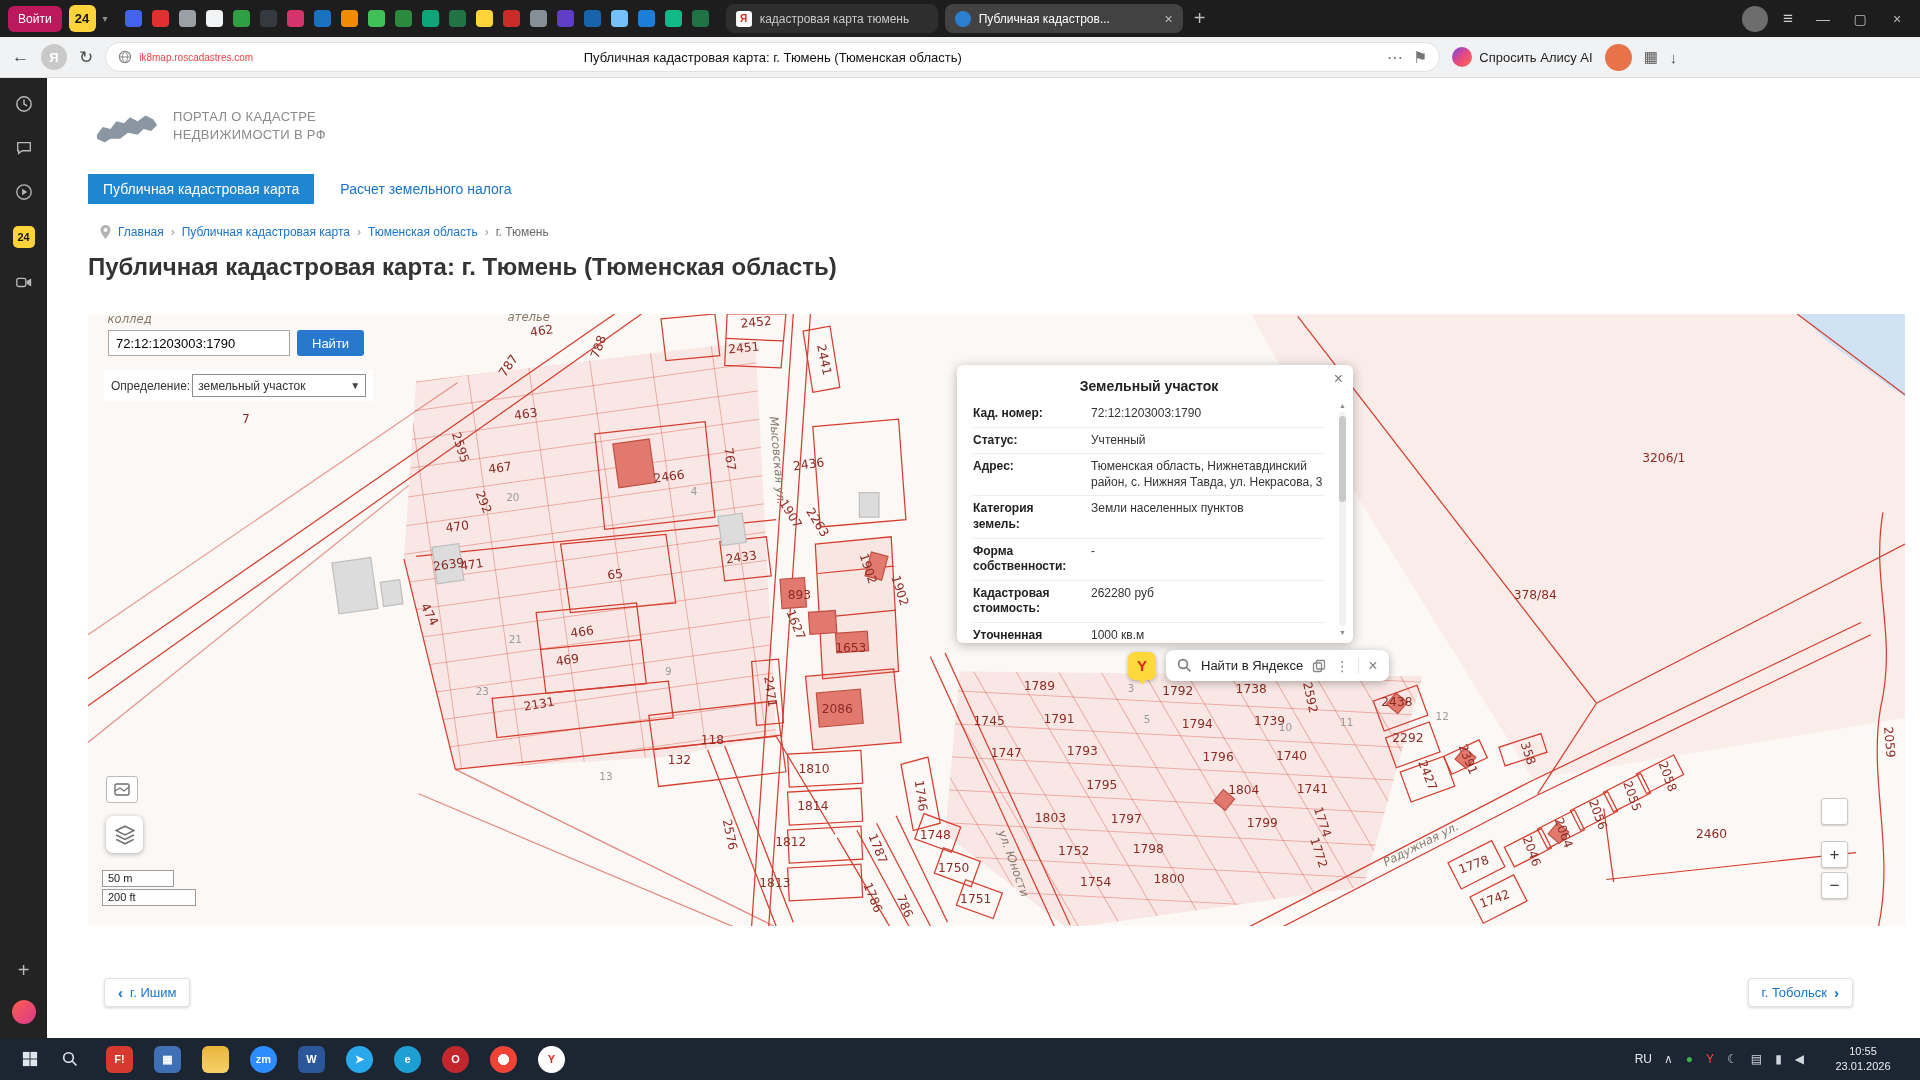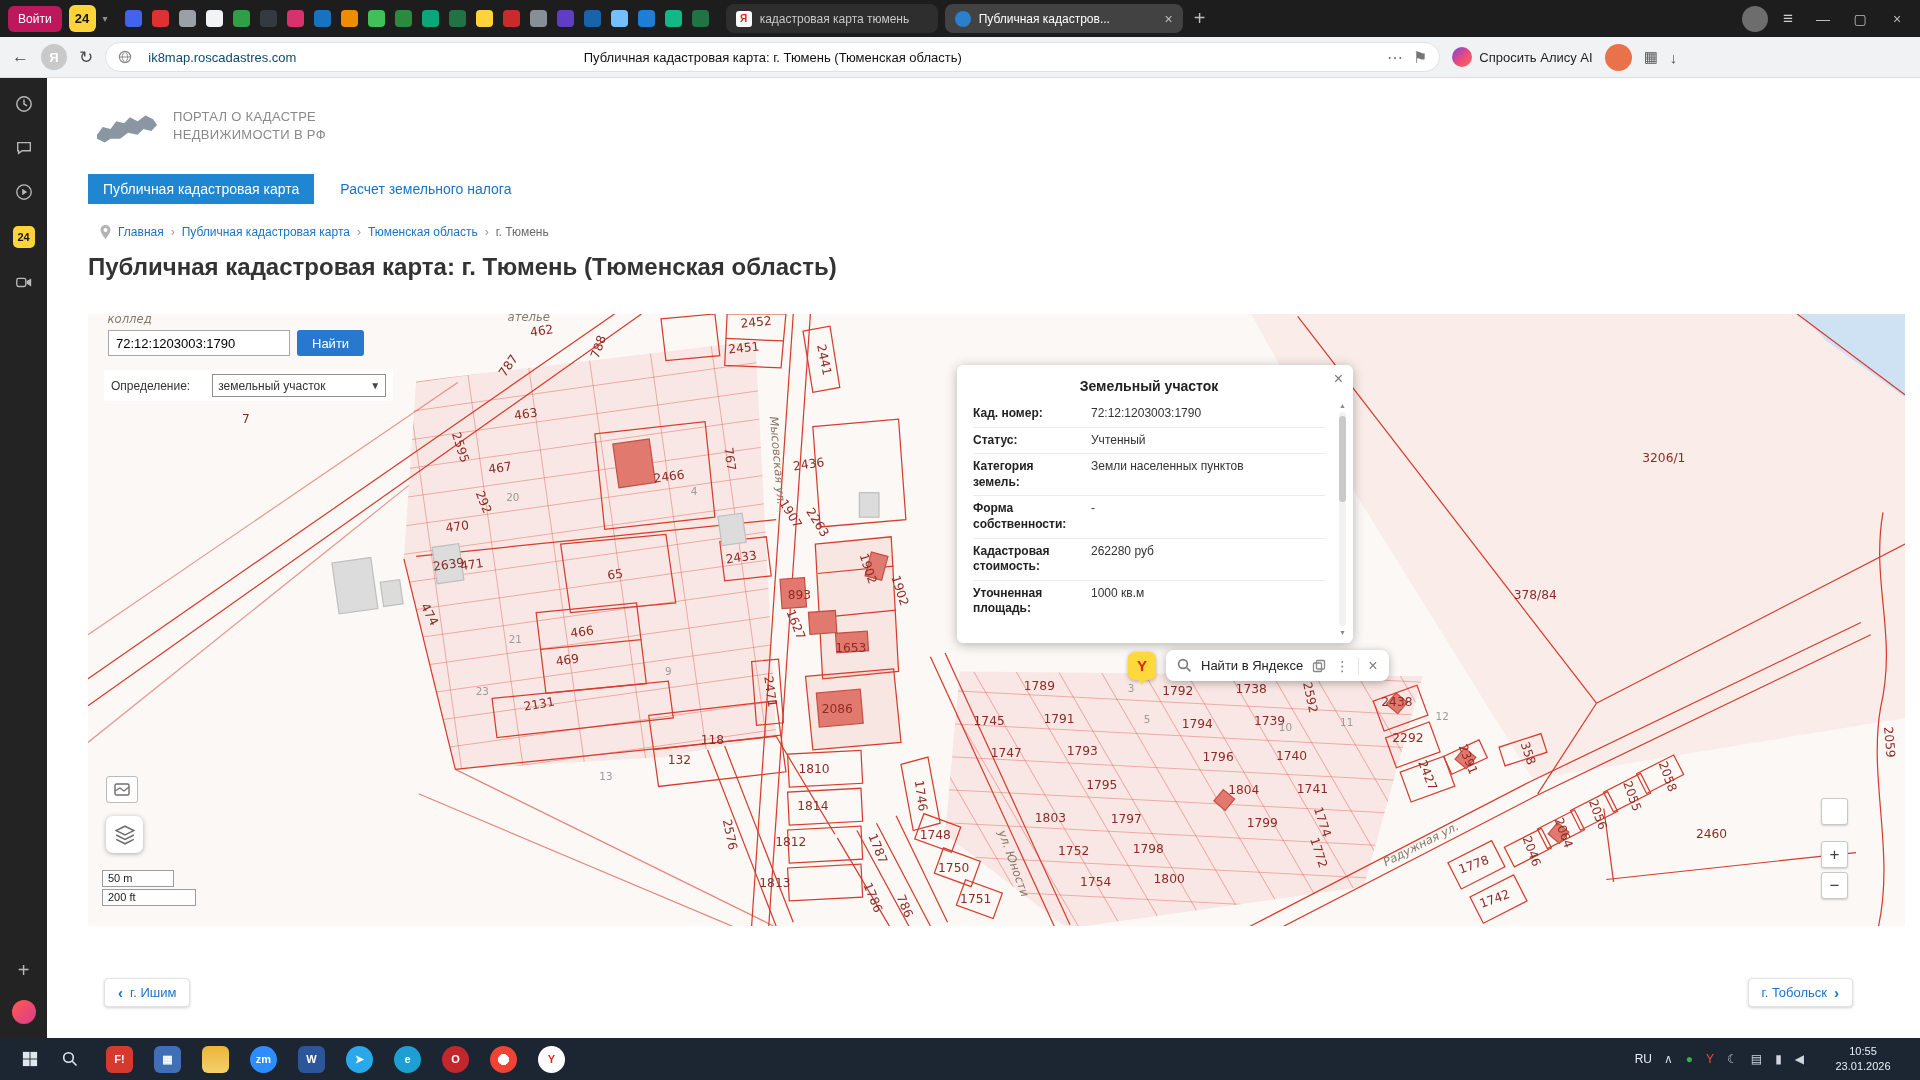--- a/index.html
+++ b/index.html
@@ -24,21 +24,21 @@
 .tb-spacer{flex:1}
 .tb-avatar{width:26px;height:26px;border-radius:50%;background:#6d6d6d;flex:none}
 .tb-menu{color:#cfcfcf;font-size:17px;margin:0 8px}
 .winctl{color:#bdbdbd;font-size:14px;width:30px;text-align:center}
 
 
 #toolbar{height:41px;background:#f1f2f4;border-bottom:1px solid #ddd;display:flex;align-items:center;padding:0 12px;gap:12px}
 .nav-ic{color:#4a4a4a;font-size:17px}
 .ya-circle{width:26px;height:26px;border-radius:50%;background:#c9c9c9;color:#fff;font-weight:700;font-size:13px;display:flex;align-items:center;justify-content:center}
 .addressbar{flex:1;max-width:1335px;height:30px;background:#fff;border:1px solid #e1e1e1;border-radius:15px;display:flex;align-items:center;padding:0 12px;position:relative}
-.ab-url{font-size:13px;color:#0c4a6e;margin-left:16px;z-index:2}
+.ab-url{font-size:10px;color:#ef4444;margin-left:7px;z-index:2}
 .ab-title{position:absolute;left:220px;right:220px;text-align:center;font-size:13px;color:#111;white-space:nowrap;overflow:hidden}
 .ab-right{margin-left:auto;display:flex;gap:10px;align-items:center;color:#767676;z-index:2}
 .alice{display:flex;align-items:center;gap:7px;font-size:13px;color:#1f1f1f;white-space:nowrap}
 .alice-ic{width:20px;height:20px;border-radius:50%;background:linear-gradient(135deg,#7048e8,#e64980,#ff6b4d)}
 .tb2-avatar{width:27px;height:27px;border-radius:50%;background:#e8734a}
 .tb2-ic{color:#555;font-size:15px}
 
 
 #workspace{display:flex;height:960px}
 #side{width:47px;background:#232323;display:flex;flex-direction:column;align-items:center;gap:24px;padding:16px 0 14px;flex:none}
@@ -65,21 +65,21 @@
 .map{position:relative;width:1817px;height:612px;margin:33px 16px 0 41px;background:#fbf8f5}
 #map-svg{position:absolute;inset:0;width:100%;height:100%}
 #map-svg text{text-anchor:middle;font-family:"DejaVu Sans",sans-serif}
 .l-n{fill:#8c2b24;font-size:10px}
 .l-g{fill:#9b9b9b;font-size:8.5px}
 .l-s{fill:#86796a;font-size:9.5px;font-style:italic}
 
 .searchbox{position:absolute;left:20px;top:16px;display:flex;gap:7px;align-items:center}
 .searchbox input{width:182px;height:26px;border:1px solid #a8a8a8;background:#fff;font-size:13px;padding:0 7px;font-family:inherit}
 .find-btn{height:26px;background:#2879ce;color:#fff;font-size:13px;border:none;border-radius:3px;padding:0 15px;font-family:inherit}
-.definition{position:absolute;left:16px;top:56px;background:#fff;padding:4px 7px;display:flex;align-items:center;gap:22px;font-size:12px;color:#333}
+.definition{position:absolute;left:16px;top:56px;background:#fff;padding:4px 7px;display:flex;align-items:center;gap:2px;font-size:12px;color:#333}
 .dd{width:174px;height:23px;border:1px solid #8f8f8f;background:#fff;display:flex;align-items:center;justify-content:space-between;padding:0 5px;font-size:12px}
 .dd-caret{color:#444;font-size:10px}
 
 .popup{position:absolute;left:869px;top:51px;width:396px;height:278px;background:#fff;border-radius:6px;box-shadow:0 2px 12px rgba(0,0,0,.28);padding:10px 28px 6px 16px;overflow:hidden}
 .popup-title{text-align:center;font-weight:700;font-size:14px;color:#222;padding:3px 0 7px}
 .popup-close{position:absolute;top:6px;right:10px;color:#777;font-size:16px;line-height:1}
 .p-row{display:flex;border-top:1px solid #ececec;padding:5px 0;font-size:12px}
 .p-row:first-child{border-top:none}
 .p-lab{width:118px;flex:none;font-weight:700;color:#222;padding-right:8px;line-height:1.3}
 .p-val{color:#333;line-height:1.3}
@@ -571,20 +571,24 @@
         <div data-name="parcel-info-rows">
             <div class="p-row" data-name="info-row">
               <div class="p-lab">Кад. номер:</div>
               <div class="p-val">72:12:1203003:1790</div>
             </div>
             <div class="p-row" data-name="info-row">
               <div class="p-lab">Статус:</div>
               <div class="p-val">Учтенный</div>
             </div>
             <div class="p-row" data-name="info-row">
+              <div class="p-lab">Адрес:</div>
+              <div class="p-val">Тюменская область, Нижнетавдинский район, с. Нижняя Тавда, ул. Некрасова, 3</div>
+            </div>
+            <div class="p-row" data-name="info-row">
               <div class="p-lab">Категория земель:</div>
               <div class="p-val">Земли населенных пунктов</div>
             </div>
             <div class="p-row" data-name="info-row">
               <div class="p-lab">Форма собственности:</div>
               <div class="p-val">-</div>
             </div>
             <div class="p-row" data-name="info-row">
               <div class="p-lab">Кадастровая стоимость:</div>
               <div class="p-val">262280 руб</div>

